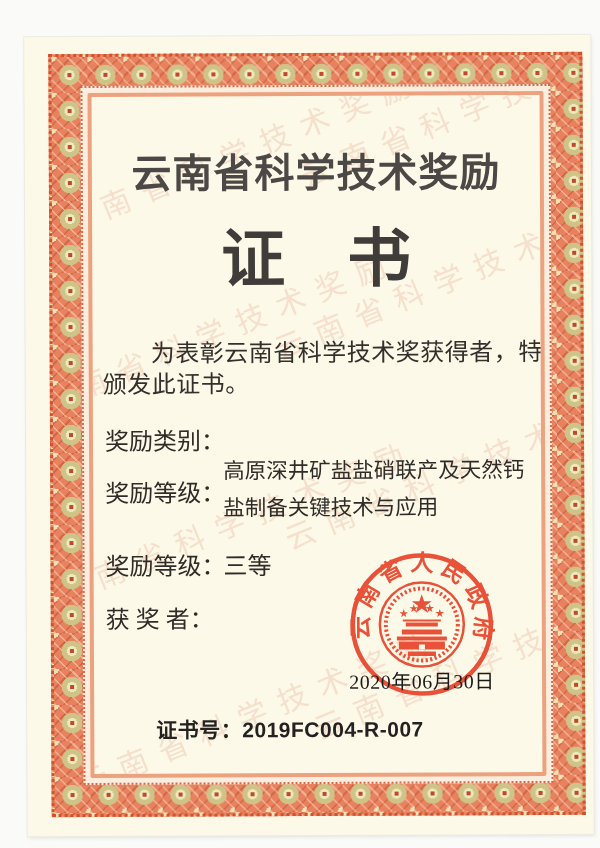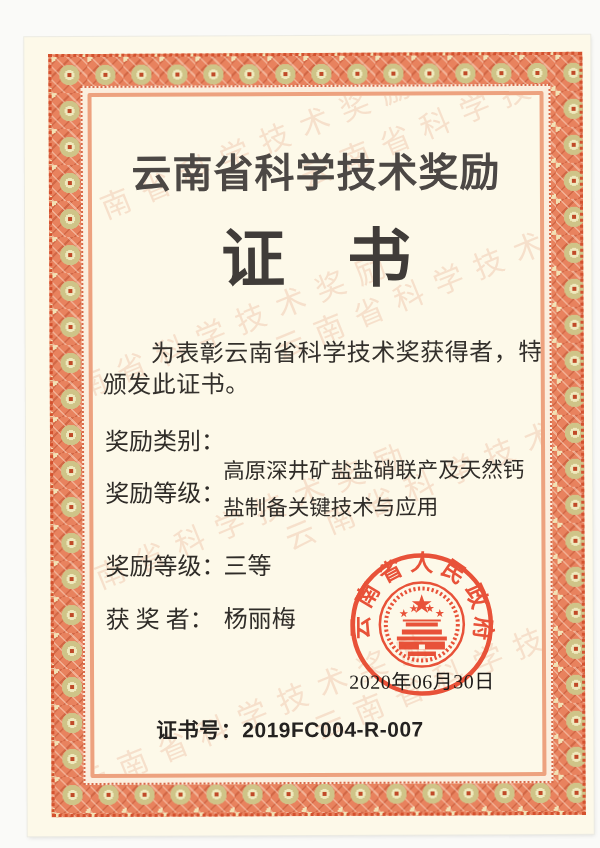--- a/index.html
+++ b/index.html
@@ -155,21 +155,20 @@
             </span>
           </div>
 
           <div class="row row-grade">
             <span class="flabel">奖励等级：</span>
             <span class="fvalue">三等</span>
           </div>
 
           <div class="row row-winner">
             <span class="flabel">获 奖 者：</span>
-            <span class="fvalue">杨丽梅</span>
           </div>
 
           <svg class="seal" viewBox="-75 -75 150 150" xmlns="http://www.w3.org/2000/svg">
             <g fill="#e74a30" stroke="none">
               <circle r="69" fill="none" stroke="#e74a30" stroke-width="4.5"></circle>
               <path id="sealArc" d="M -51 16 A 53.5 53.5 0 1 1 51 16" fill="none"></path>
               <text font-size="23" font-weight="bold" letter-spacing="6" fill="#e74a30" font-family="Liberation Serif, DejaVu Serif, serif">
                 <textPath href="#sealArc" startOffset="2">云南省人民政府</textPath>
               </text>
               <g>

